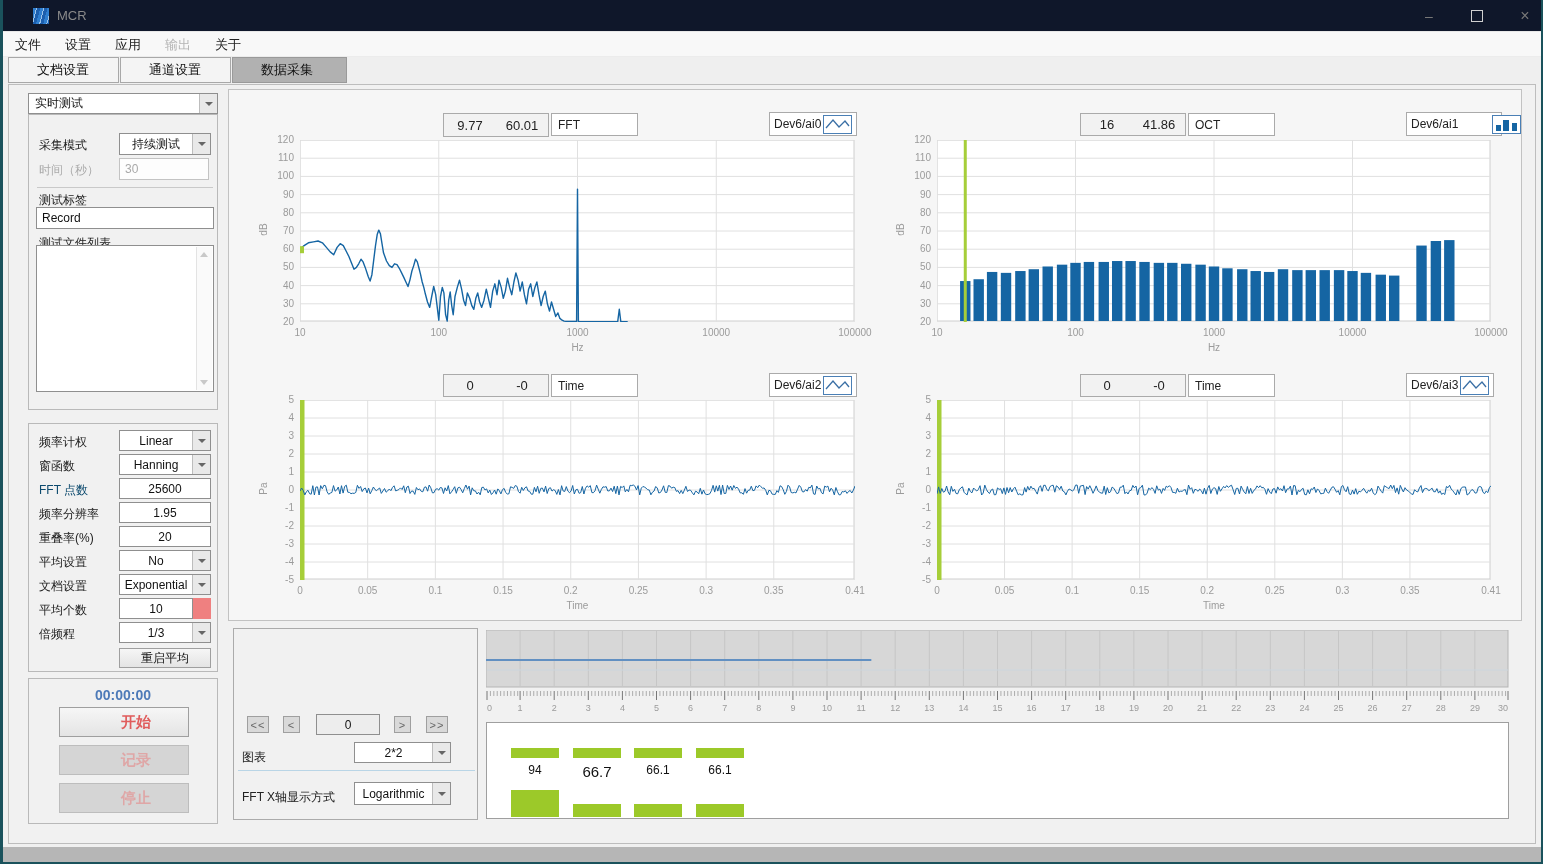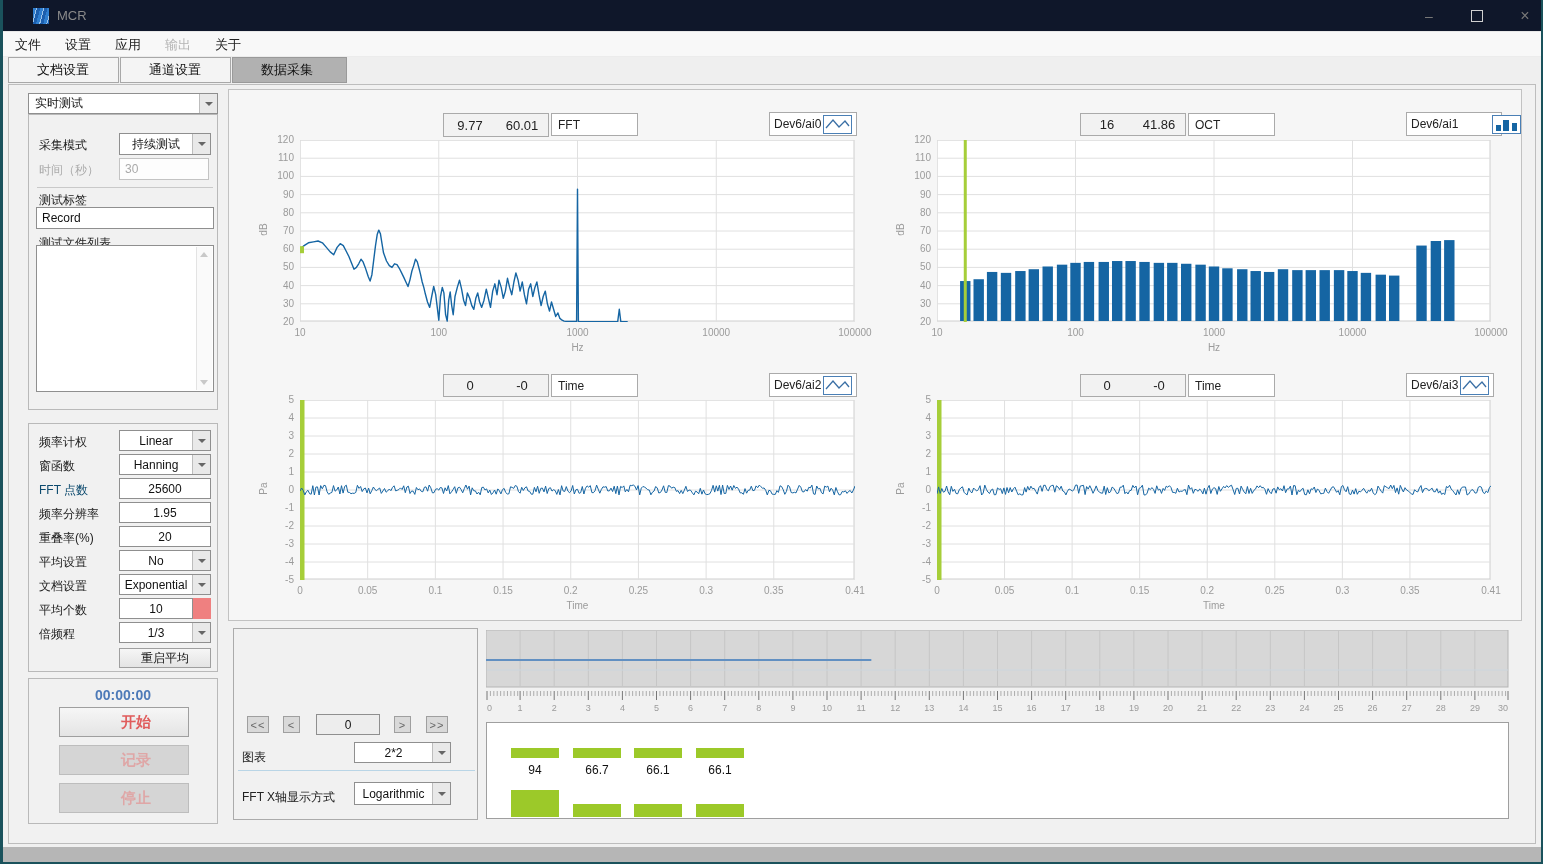--- a/index.html
+++ b/index.html
@@ -543,21 +543,21 @@
       <text x="988.9000000000001" y="81" font-size="9" fill="#9b9b9b" text-anchor="middle">29</text>
       <line x1="1022" y1="61" x2="1022" y2="70" stroke="#777" stroke-width="1"></line>
       <text x="1022" y="81" font-size="9" fill="#9b9b9b" text-anchor="end">30</text>
     </svg></div>
 <div class="abs" id="signal-panel">
   <div class="abs" id="signal-body" style="left:0;top:19px;width:100%;height:78px;">
       <div style="position: absolute; box-sizing: border-box; left: 24px; top: 6px; width: 48px; height: 10px; background: rgb(156, 201, 41);"></div>
       <span style="position: absolute; left: 24px; top: 21px; width: 48px; text-align: center; font-size: 12px; color: rgb(17, 17, 17);">94</span>
       <div style="position: absolute; box-sizing: border-box; left: 24px; top: 48px; width: 48px; height: 27px; background: rgb(156, 201, 41);"></div>
       <div style="position: absolute; box-sizing: border-box; left: 86px; top: 6px; width: 48px; height: 10px; background: rgb(156, 201, 41);"></div>
-      <span style="position: absolute; left: 86px; top: 21px; width: 48px; text-align: center; font-size: 12px; color: rgb(17, 17, 17);">66.7</span>
+      <span style="position: absolute; left: 86px; top: 21px; width: 48px; text-align: center; font-size: 15px; color: rgb(17, 17, 17);">66.7</span>
       <div style="position: absolute; box-sizing: border-box; left: 86px; top: 62px; width: 48px; height: 13px; background: rgb(156, 201, 41);"></div>
       <div style="position: absolute; box-sizing: border-box; left: 147px; top: 6px; width: 48px; height: 10px; background: rgb(156, 201, 41);"></div>
       <span style="position: absolute; left: 147px; top: 21px; width: 48px; text-align: center; font-size: 12px; color: rgb(17, 17, 17);">66.1</span>
       <div style="position: absolute; box-sizing: border-box; left: 147px; top: 62px; width: 48px; height: 13px; background: rgb(156, 201, 41);"></div>
       <div style="position: absolute; box-sizing: border-box; left: 209px; top: 6px; width: 48px; height: 10px; background: rgb(156, 201, 41);"></div>
       <span style="position: absolute; left: 209px; top: 21px; width: 48px; text-align: center; font-size: 12px; color: rgb(17, 17, 17);">66.1</span>
       <div style="position: absolute; box-sizing: border-box; left: 209px; top: 62px; width: 48px; height: 13px; background: rgb(156, 201, 41);"></div>
     </div>
 </div>
 

